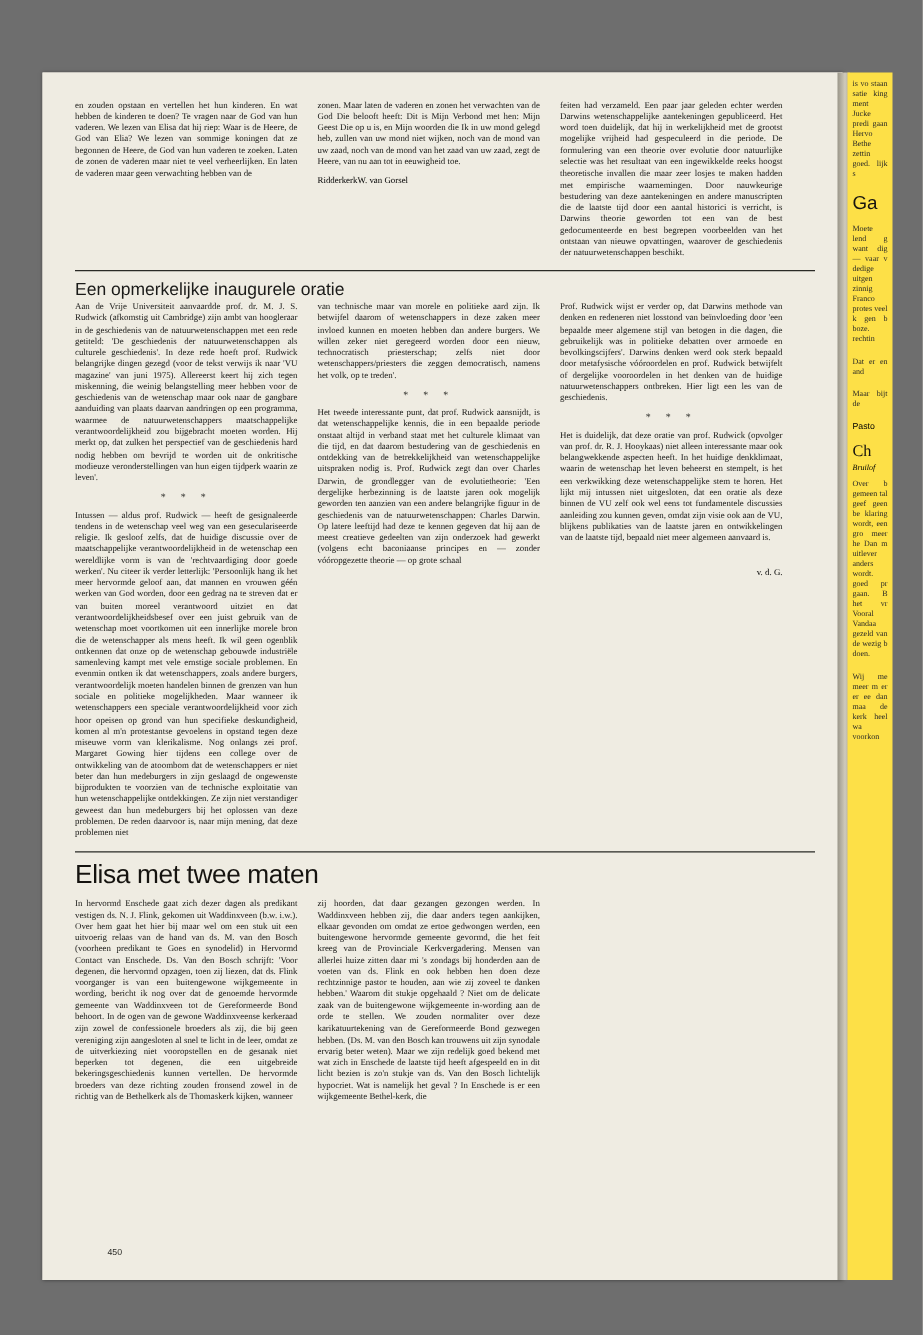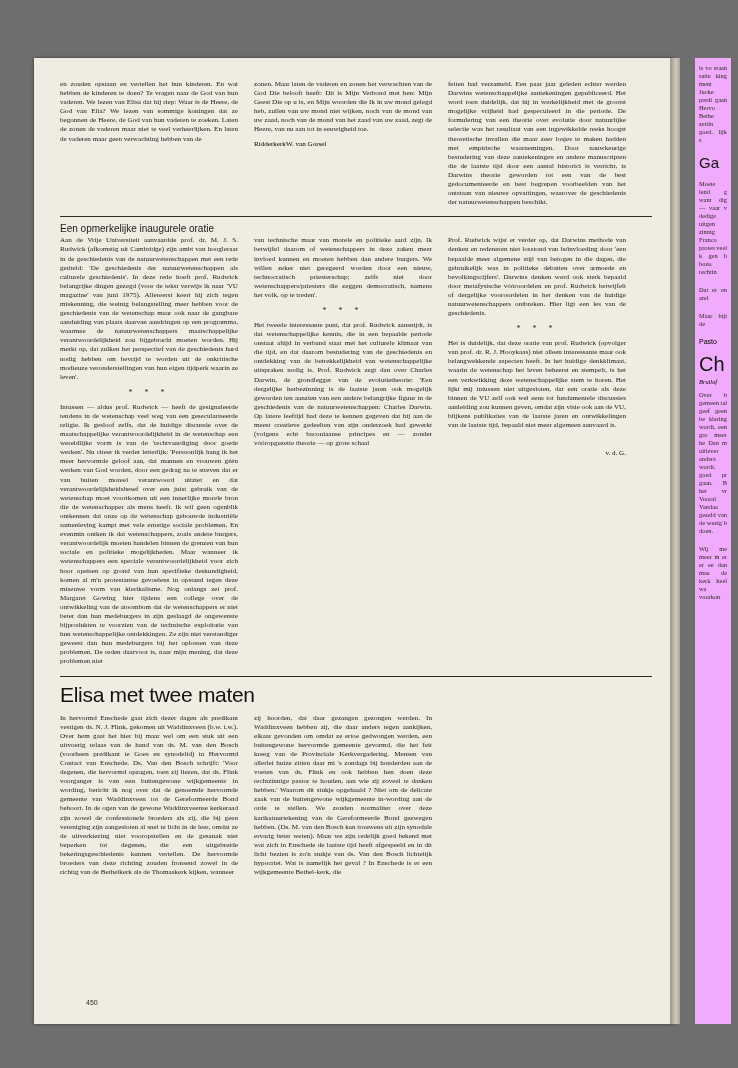--- a/index.html
+++ b/index.html
@@ -1,36 +1,36 @@
 <!DOCTYPE html>
 <html><head>
 <meta charset="utf-8">
 <style>
   html,body{margin:0;padding:0;background:#6e6e6e;}
   body{width:738px;height:1068px;overflow:hidden;font-family:"Liberation Serif",serif;}
   .page{position:relative;width:656px;height:1068px;background:#6e6e6e;}
   .sheet{position:absolute;left:34px;top:58px;width:640px;height:966px;background:#efece2;box-shadow:0 0 3px rgba(0,0,0,.5);}
   .sheet-inner{position:absolute;left:0;top:0;right:0;bottom:0;background:#efece2;}
   
-  .sheet2{position:absolute;left:695px;top:58px;width:36px;height:966px;background:#f0abfc;overflow:hidden;}
+  .sheet2{position:absolute;left:678px;top:58px;width:36px;height:966px;background:#fde047;overflow:hidden;}
   .gutter{position:absolute;left:670px;top:58px;width:10px;height:966px;background:linear-gradient(90deg,#9a9689,#cfcabb 60%,#a9a496);}
   .content{position:absolute;left:26px;top:22px;right:22px;bottom:18px;}
   .cols{display:flex;gap:16px;}
   .col{width:178px;}
   .tc{font-size:7.1px;line-height:9.1px;text-align:justify;color:#1a1a18;hyphens:auto;}
   .sig{text-align:right;font-size:7.1px;margin-top:19px;}
   .sigrow{display:flex;font-size:7.1px;margin-top:5px;}
   .rule{border-top:1px solid #2a2a26;margin:9px 0 6px 0;}
-  .kicker{font-size:10px;color:#1a1a18;margin:0 0 2px 0;font-family:"Liberation Sans",sans-serif;}
+  .kicker{font-size:14px;color:#1a1a18;margin:0 0 2px 0;font-family:"Liberation Sans",sans-serif;}
   .headline{font-family:"Liberation Sans",sans-serif;font-weight:400;font-size:21px;line-height:23px;letter-spacing:-.3px;color:#15130f;margin:0 0 8px 0;}
   .stars{text-align:center;font-size:8px;letter-spacing:5px;color:#2a2a26;margin:6px 0 6px 0;}
   .pgnum{position:absolute;left:26px;bottom:0;font-size:7px;font-family:"Liberation Sans",sans-serif;color:#2a2a26;}
   .r-col{font-size:6.4px;line-height:8px;color:#2b2a26;text-align:justify;padding:6px 4px 0 4px;}
   .r-head{font-family:"Liberation Sans",sans-serif;font-size:15px;color:#15130f;margin:10px 0 3px 0;}
-  .r-head2{font-family:Liberation Sans, sans-serif;font-size:20px;color:#15130f;margin:8px 0 2px 0;}
+  .r-head2{font-family:Liberation Serif, serif;font-size:13px;color:#15130f;margin:8px 0 2px 0;}
   .r-kick{font-family:"Liberation Sans",sans-serif;font-size:7px;margin:10px 0 1px 0;}
   .r-it{font-style:italic;font-size:6.4px;}
   .blk{margin-bottom:6px;}
   .tight{margin-bottom:4px;}
 </style>
 </head>
 <body>
 
 <div class="page">
 

